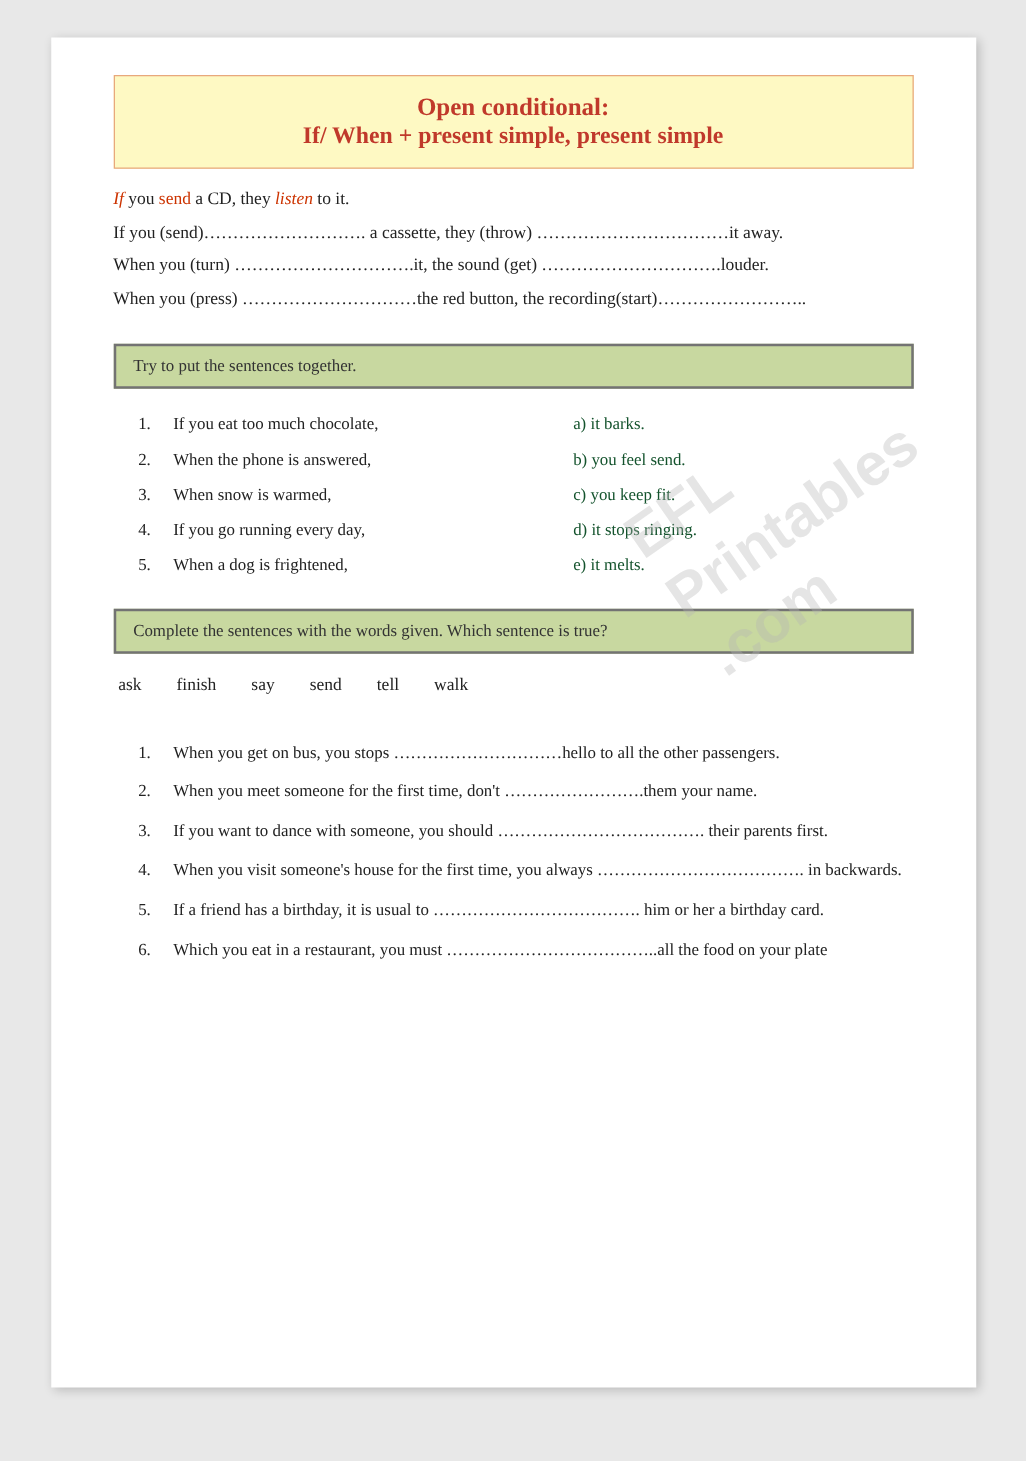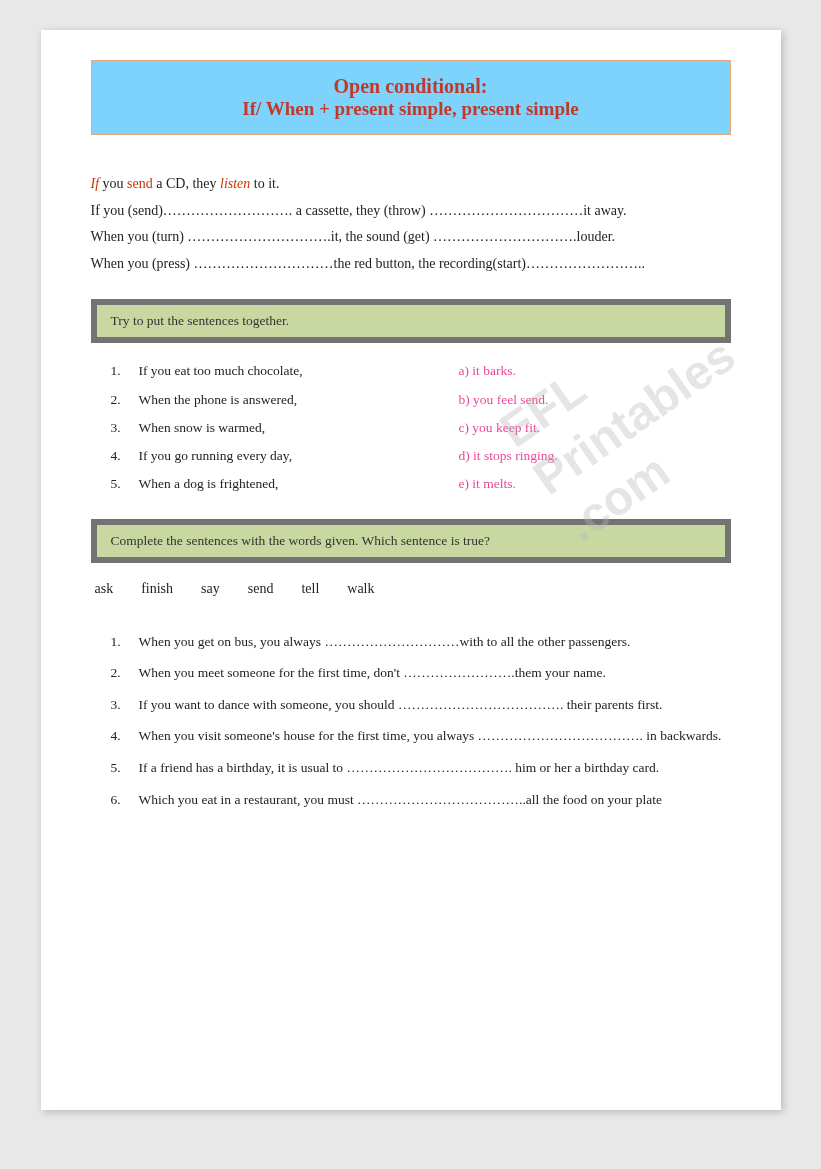--- a/index.html
+++ b/index.html
@@ -14,25 +14,25 @@
     }
     .page {
       background: #ffffff;
       width: 740px;
       min-height: 1080px;
       padding: 30px 50px 40px 50px;
       box-shadow: 2px 2px 8px rgba(0,0,0,0.2);
       position: relative;
     }
     .title-box {
-      background: #7dd3fc;
+      background: #fef9c3;
       border: 1px solid #e8a87c;
       text-align: center;
       padding: 14px 20px;
-      margin-bottom: 36px;
+      margin-bottom: 12px;
     }
     .title-box .main-title {
       font-size: 20px;
       font-weight: bold;
       color: #c0392b;
       font-family: Georgia, serif;
     }
     .title-box .sub-title {
       font-size: 19px;
       font-weight: bold;
@@ -51,21 +51,21 @@
     }
     .example-section .intro-line .send-word {
       color: #cc3300;
     }
     .example-section .intro-line .listen-word {
       color: #cc3300;
       font-style: italic;
     }
     .instruction-bar {
       background: #c8d8a0;
-      border: 6px solid #737373;
+      border: 2px solid #737373;
       padding: 8px 14px;
       font-size: 13.5px;
       color: #333;
       margin-bottom: 18px;
       font-family: Georgia, serif;
     }
     .matching-section {
       margin-bottom: 24px;
       font-size: 13.5px;
       color: #222;
@@ -80,21 +80,21 @@
       line-height: 1.5;
     }
     .matching-list li .num {
       min-width: 28px;
       font-weight: normal;
     }
     .matching-list li .left-part {
       min-width: 320px;
     }
     .matching-list li .right-part {
-      color: #ec4899;
+      color: #14532d;
       text-align: center;
     }
     .word-bank {
       display: flex;
       gap: 28px;
       margin-bottom: 34px;
       font-size: 14px;
       color: #222;
       padding-left: 4px;
     }
@@ -191,21 +191,21 @@
     <span>say</span>
     <span>send</span>
     <span>tell</span>
     <span>walk</span>
   </div>
 
   <div class="sentences-section">
     <ol class="sentences-list">
       <li>
         <span class="num">1.</span>
-        <span class="content">When you get on bus, you always …………………………with to all the other passengers.</span>
+        <span class="content">When you get on bus, you stops …………………………hello to all the other passengers.</span>
       </li>
       <li>
         <span class="num">2.</span>
         <span class="content">When you meet someone for the first time, don't …………………….them your name.</span>
       </li>
       <li>
         <span class="num">3.</span>
         <span class="content">If you want to dance with someone, you should ………………………………. their parents first.</span>
       </li>
       <li>

